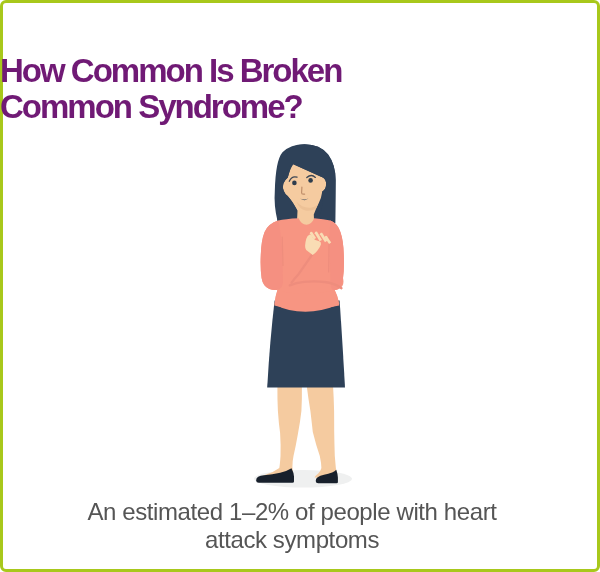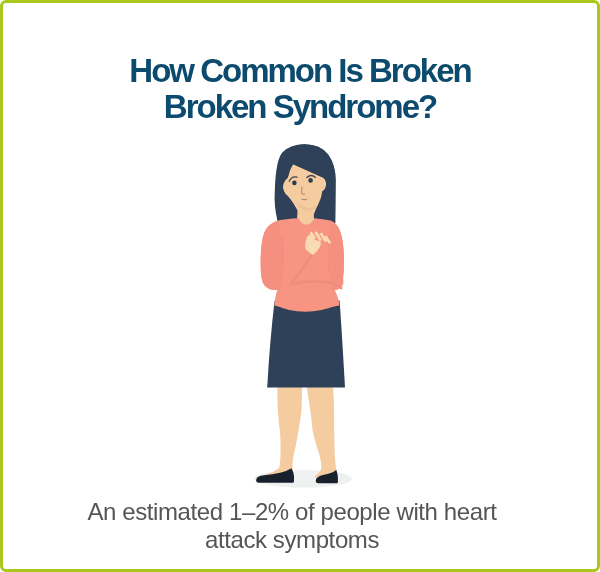--- a/index.html
+++ b/index.html
@@ -1,31 +1,31 @@
 <!DOCTYPE html>
 <html><head>
 <meta charset="utf-8">
 <style>
   html,body{margin:0;padding:0;}
   body{width:600px;height:572px;background:#ffffff;font-family:"Liberation Sans",sans-serif;overflow:hidden;}
   .card{position:absolute;left:0;top:0;width:600px;height:572px;background:#ffffff;border:3px solid #A8C81B;border-radius:6px;box-sizing:border-box;}
-  .title{position:absolute;left:-3px;width:600px;top:50px;text-align:center;color:#0c4a6e;
+  .title{position:absolute;left:-3px;width:600px;top:50px;text-align:left;color:#701a75;
          font-size:33px;line-height:36px;font-weight:700;letter-spacing:-2px;}
   .caption{position:absolute;left:-11px;width:600px;top:495px;text-align:center;color:#555555;
            font-size:24px;line-height:28px;font-weight:400;letter-spacing:-0.4px;}
   .illus{position:absolute;left:-1px;top:-2px;width:600px;height:572px;}
 </style>
 </head>
 <body>
 
 <div class="card">
 
   <div class="title">
     <div>How Common Is Broken</div>
-    <div>Broken Syndrome?</div>
+    <div>Common Syndrome?</div>
   </div>
 
   <div class="illus">
     <svg viewBox="0 0 600 572" width="600" height="572" xmlns="http://www.w3.org/2000/svg" shape-rendering="geometricPrecision">
       <g>
         <ellipse cx="301" cy="477.8" rx="49" ry="8.8" fill="#EFF0F0"></ellipse>
       </g>
 
       <g>
         <path d="M302.5 143.3 Q318 143.3 326.3 153.5 Q333.6 163.8 333.6 179 L333.2 222.3 L275.5 220 Q271.7 204 272.8 190.5 Q273.5 159.5 280.5 151.3 Q288.5 143.3 302.5 143.3 Z" fill="#2E4158"></path>

